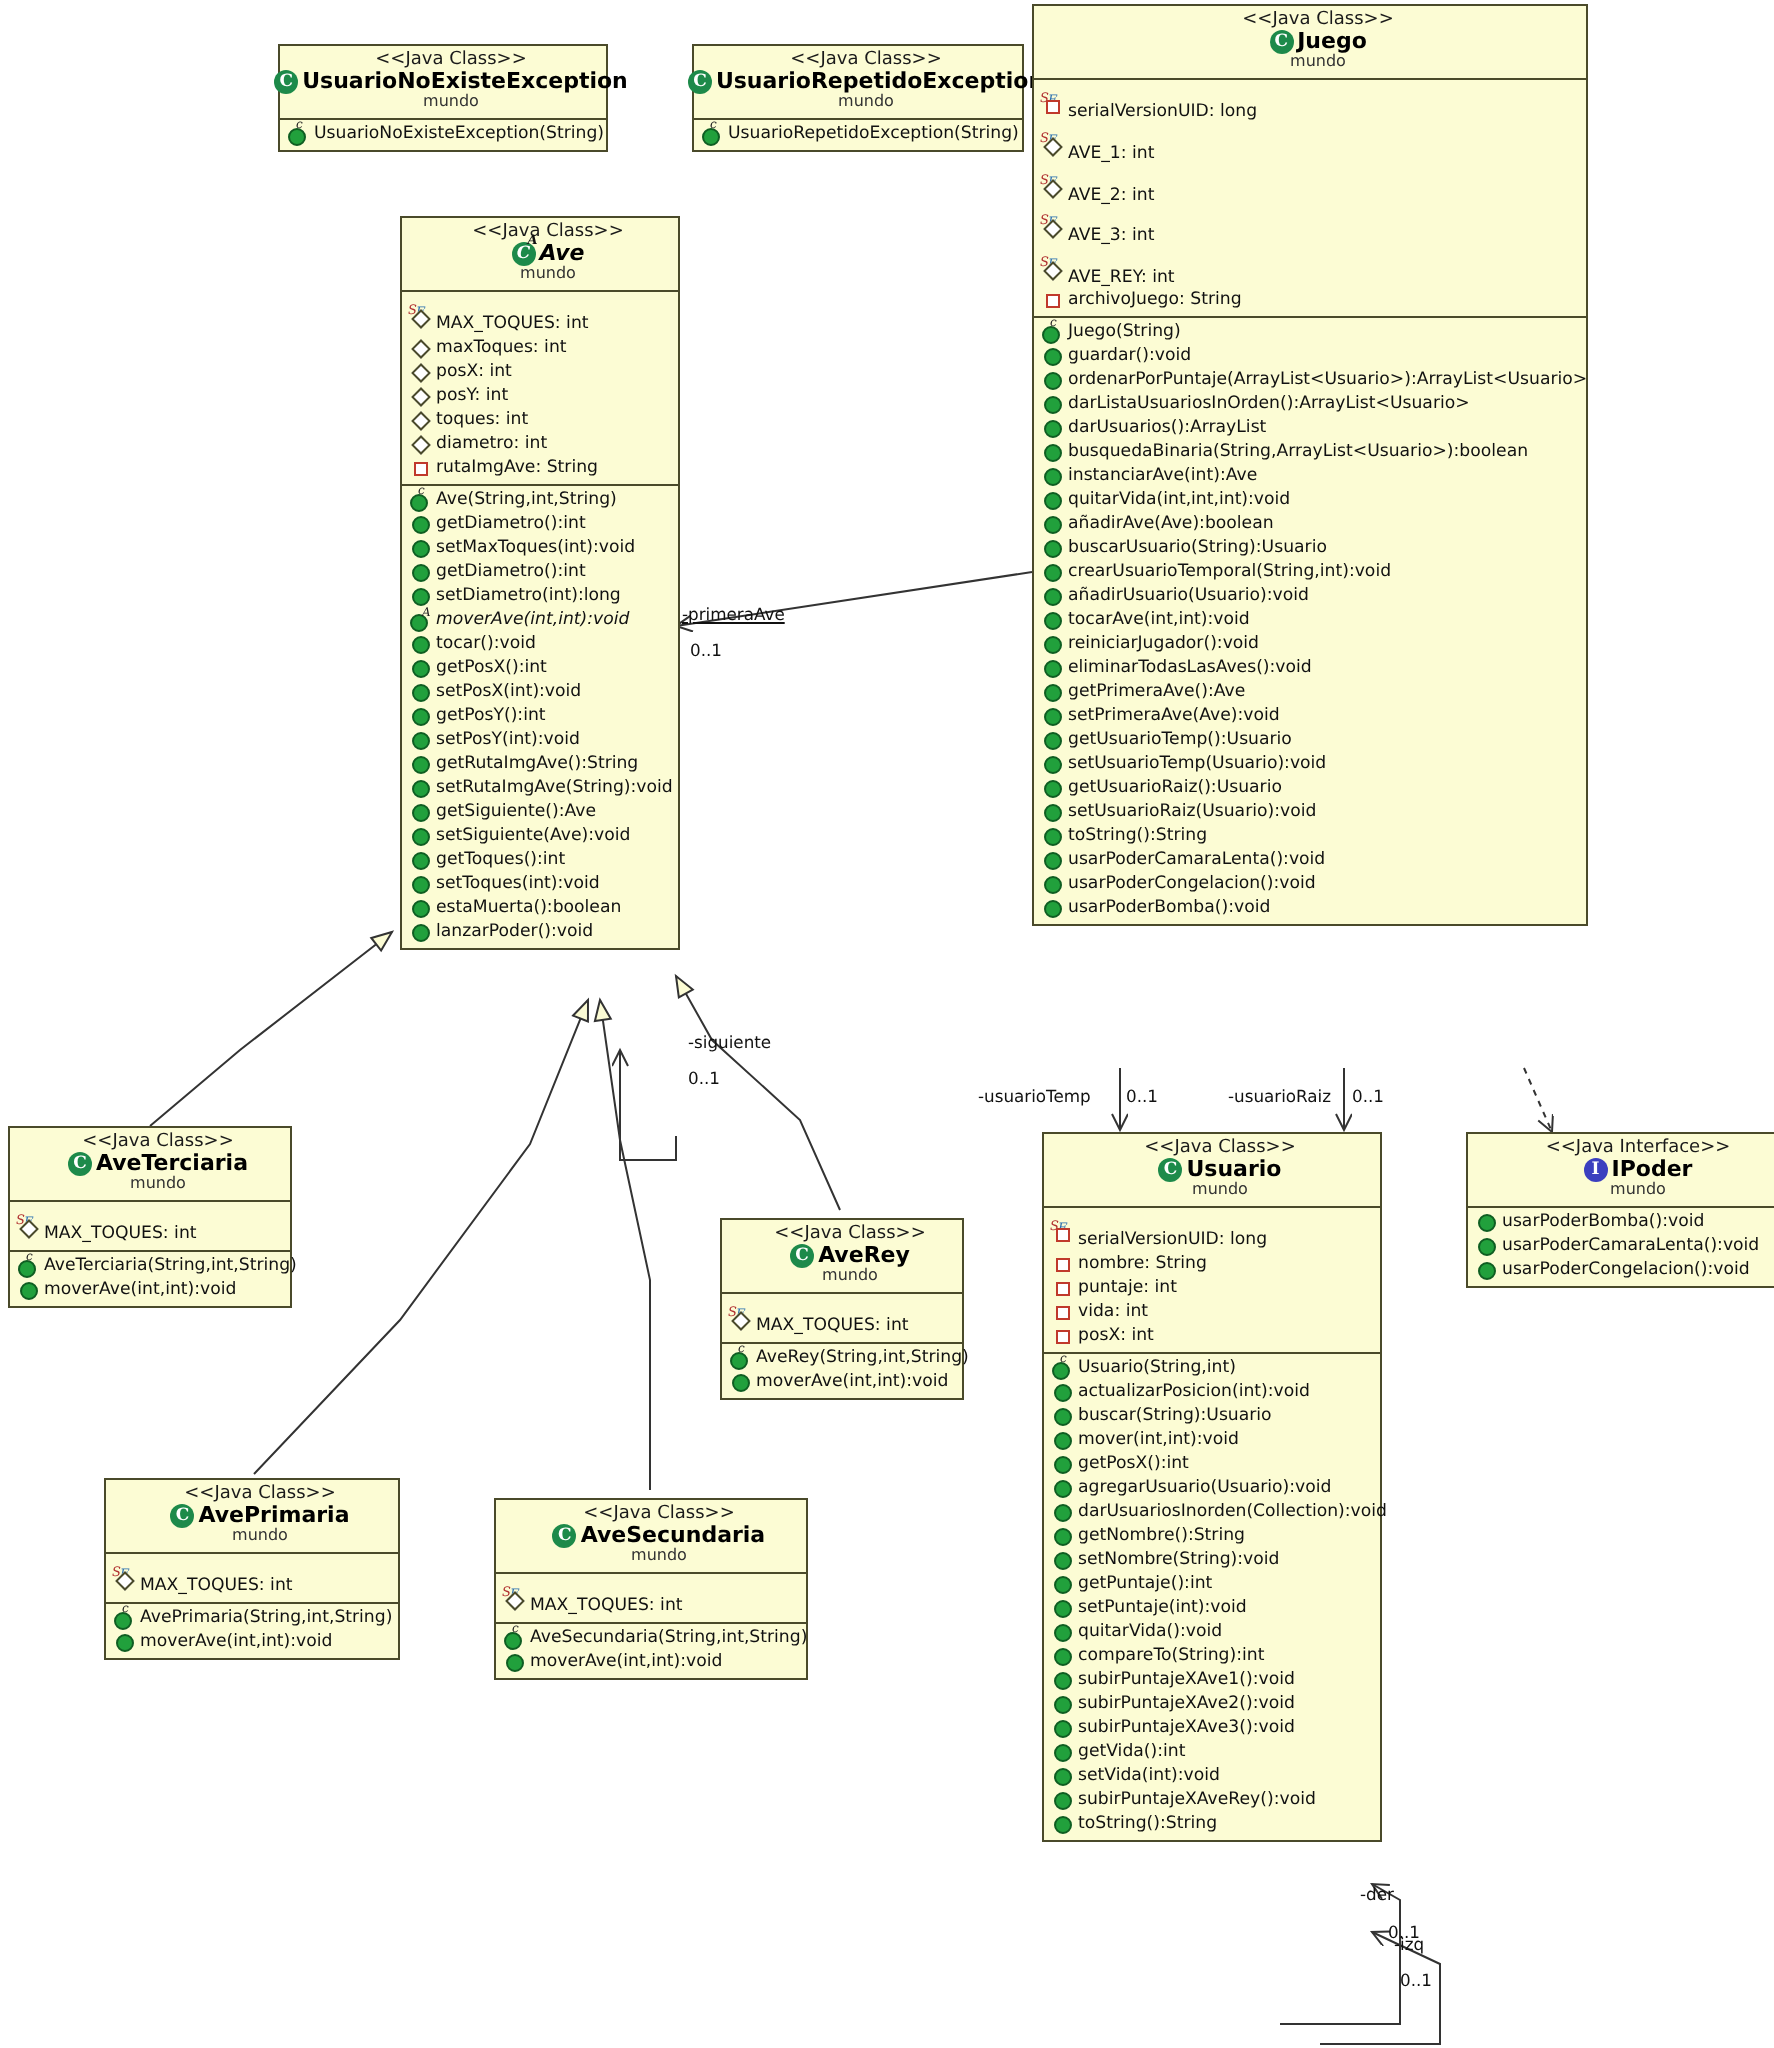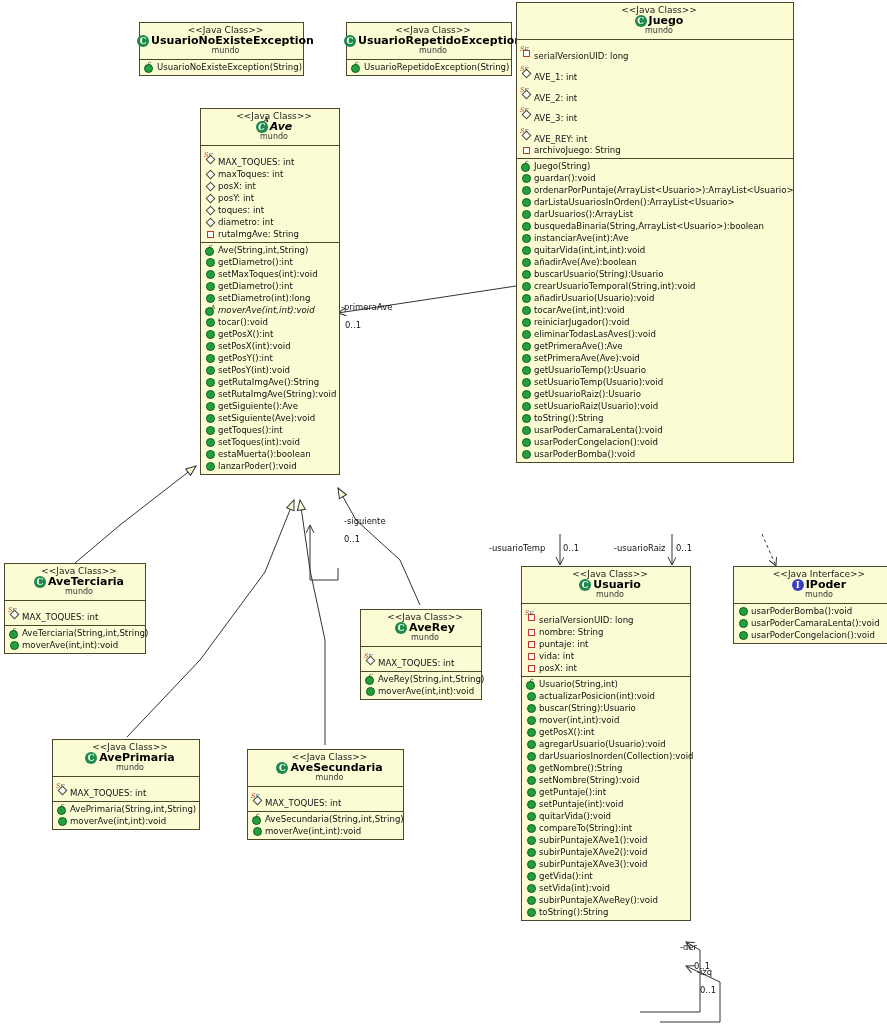--- a/index.html
+++ b/index.html
@@ -865,21 +865,21 @@
         </div>
       <div class="mem">
           <span class="mk">
             <i class="m-pub-m"></i>
           </span>
           <span class="txt">usarPoderCongelacion():void</span>
         </div>
     </div>
   </div>
 
-  <div class="edgelabel" style="left:341px;top:302px;">-primeraAve</div>
+  <div class="edgelabel" style="left:341px;top:302px;text-decoration:underline;">-primeraAve</div>
   <div class="edgelabel" style="left:345px;top:320px;">0..1</div>
   <div class="edgelabel" style="left:344px;top:516px;">-siguiente</div>
   <div class="edgelabel" style="left:344px;top:534px;">0..1</div>
   <div class="edgelabel" style="left:489px;top:543px;">-usuarioTemp</div>
   <div class="edgelabel" style="left:563px;top:543px;">0..1</div>
   <div class="edgelabel" style="left:614px;top:543px;">-usuarioRaiz</div>
   <div class="edgelabel" style="left:676px;top:543px;">0..1</div>
   <div class="edgelabel" style="left:680px;top:942px;">-der</div>
   <div class="edgelabel" style="left:694px;top:961px;">0..1</div>
   <div class="edgelabel" style="left:697px;top:967px;">-izq</div>

